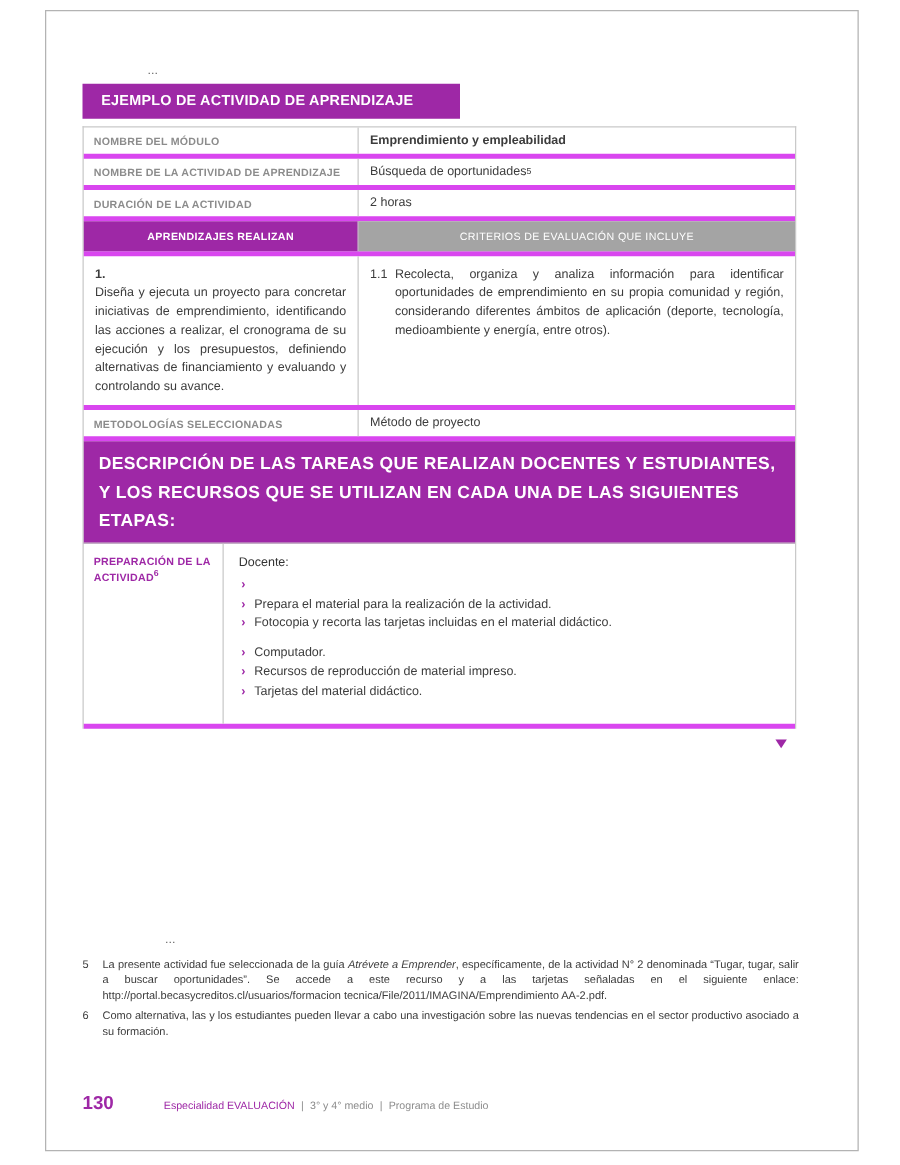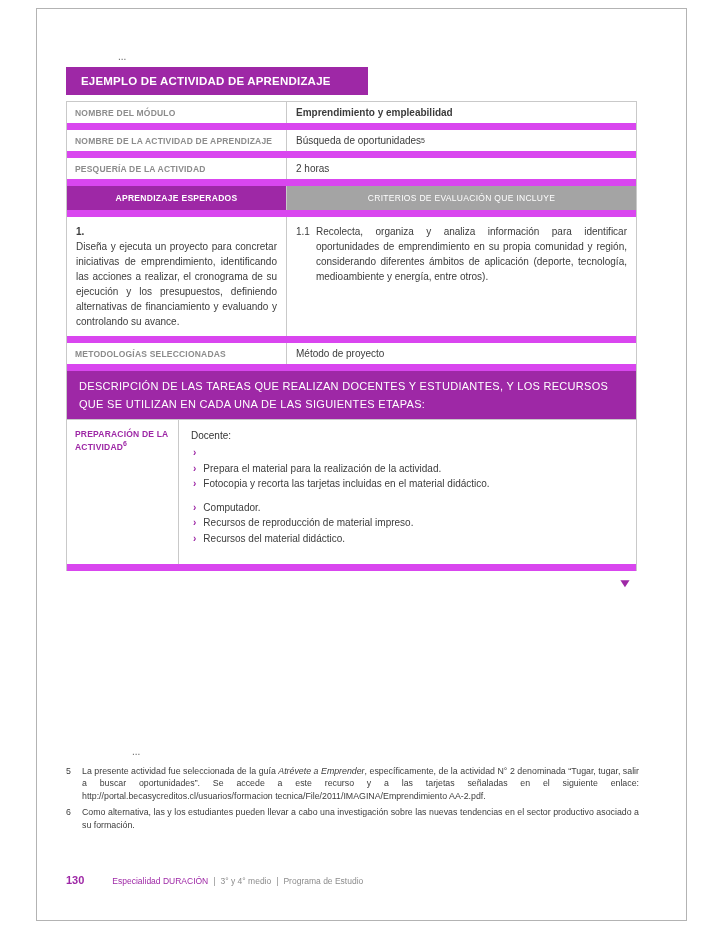--- a/index.html
+++ b/index.html
@@ -8,62 +8,62 @@
   .page { position:relative; width:720px; height:932px; background:#fff; overflow:hidden; }
   .frame { position:absolute; left:36px; top:8px; width:651px; height:913px; border:1px solid #b3b3b3; }
 
   .content { position:absolute; left:66px; top:50px; width:571px; }
   .dots-top { font-size:10px; color:#666; margin-left:52px; height:13px; line-height:13px; }
 
   .banner { margin-top:4px; width:302px; height:28px; background:var(--accent,#9e28a6); color:#fff;
             font-weight:bold; font-size:11.5px; letter-spacing:.2px; display:flex; align-items:center; padding-left:15px; }
 
   .tbl { margin-top:6px; border:1px solid #c9c9c9; border-bottom:none; }
-  .row { display:flex; border-bottom:7px solid #d946ef; }
+  .row { display:flex; border-bottom:4px solid #d946ef; }
   .cell-label { width:220px; min-height:21px; padding:4px 8px; font-size:8.5px; font-weight:bold; color:#8c8c8c;
                 letter-spacing:.2px; border-right:1px solid #c9c9c9; display:flex; align-items:center; }
   .cell-value { flex:1; padding:4px 9px; font-size:10px; color:#3c3c3c; display:flex; align-items:center; }
   .bold { font-weight:bold; }
   sup { font-size:7px; vertical-align:super; line-height:0; }
 
   .hdr-left { width:220px; background:var(--accent,#9e28a6); color:#fff; font-weight:bold; font-size:8.5px;
               letter-spacing:.3px; display:flex; align-items:center; justify-content:center; padding:7px 4px;
               border-right:1px solid #c9c9c9; }
   .hdr-right { flex:1; background:var(--header_gray,#a4a4a4); color:#fff; font-weight:normal; font-size:8.5px;
                letter-spacing:.3px; display:flex; align-items:center; justify-content:center; padding:7px 4px; }
 
   .ae-cell { width:220px; padding:7px 9px; font-size:10px; line-height:1.5; border-right:1px solid #c9c9c9;
              text-align:justify; }
   .ae-num { font-weight:bold; display:block; }
   .ce-cell { flex:1; padding:7px 9px; font-size:10px; line-height:1.5; display:flex; align-items:flex-start; }
   .ce-num { font-weight:normal; margin-right:6px; white-space:nowrap; }
   .ce-text { flex:1; text-align:justify; }
 
-  .desc-banner { background:var(--accent,#9e28a6); color:#fff; font-weight:normal; font-size:11px;
+  .desc-banner { background:var(--accent,#9e28a6); color:#fff; font-weight:bold; font-size:14px;
                  letter-spacing:.3px; line-height:1.65; padding:6px 12px; border-bottom:1px solid #c9c9c9; }
 
   .prep-label { width:112px; padding:8px 8px; font-size:8.5px; font-weight:bold; color:var(--accent,#9e28a6);
                 letter-spacing:.2px; line-height:1.5; border-right:1px solid #c9c9c9; }
   .prep-body { flex:1; padding:8px 12px 10px 12px; font-size:10px; }
   .sec-heading { font-weight:normal; color:#333; line-height:1.6; }
   .blist { margin:1px 0 8px 2px; }
   .bitem { display:flex; line-height:1.55; }
   .bullet { color:var(--accent,#9e28a6); font-weight:bold; margin-right:7px; }
 
   .tri-row { text-align:right; padding:2px 6px 0 0; }
   .tri { color:var(--accent,#9e28a6); font-size:12px; line-height:12px; display:inline-block; transform:scaleX(1.3); }
 
   .footnotes { position:absolute; left:66px; top:745px; width:573px; font-size:8.8px; line-height:1.45; color:#3c3c3c; }
   .fn-dots { font-size:10px; color:#666; margin-left:66px; margin-bottom:5px; }
   .fn { display:flex; margin-bottom:3px; }
   .fn-num { width:16px; flex:0 0 16px; }
   .fn-body { flex:1; text-align:justify; }
 
   .footer { position:absolute; left:66px; top:874px; display:flex; align-items:baseline; }
-  .page-num { color:var(--accent,#9e28a6); font-weight:bold; font-size:11px; margin-right:28px; }
+  .page-num { color:var(--accent,#9e28a6); font-weight:bold; font-size:15px; margin-right:40px; }
   .footer-meta { font-size:8.5px; color:#8c8c8c; }
   .footer-specialty { color:var(--accent,#9e28a6); }
   .fsep { margin:0 5px; color:#8c8c8c; }
 </style>
 </head>
 <body>
 
 <div class="page">
   <div class="frame"></div>
 
@@ -83,26 +83,26 @@
 
       <div class="row">
         <div class="cell-label">NOMBRE DE LA ACTIVIDAD DE APRENDIZAJE</div>
         <div class="cell-value">
           <span>Búsqueda de oportunidades</span>
             <sup>5</sup>
         </div>
       </div>
 
       <div class="row">
-        <div class="cell-label">PESQUERÍA DE LA ACTIVIDAD</div>
+        <div class="cell-label">DURACIÓN DE LA ACTIVIDAD</div>
         <div class="cell-value">2 horas</div>
       </div>
 
       <div class="row">
-        <div class="hdr-left">APRENDIZAJE ESPERADOS</div>
+        <div class="hdr-left">APRENDIZAJES REALIZAN</div>
         <div class="hdr-right">CRITERIOS DE EVALUACIÓN QUE INCLUYE</div>
       </div>
 
       <div class="row">
         <div class="ae-cell">
           <span class="ae-num">1.</span>
           <span>Diseña y ejecuta un proyecto para concretar iniciativas de emprendimiento, identificando las acciones a realizar, el cronograma de su ejecución y los presupuestos, definiendo alternativas de financiamiento y evaluando y controlando su avance.</span>
         </div>
         <div class="ce-cell">
           <span class="ce-num">1.1</span>
@@ -140,21 +140,21 @@
             <div class="bitem">
               <span class="bullet">›</span>
               <span>Computador.</span>
             </div>
             <div class="bitem">
               <span class="bullet">›</span>
               <span>Recursos de reproducción de material impreso.</span>
             </div>
             <div class="bitem">
               <span class="bullet">›</span>
-              <span>Recursos del material didáctico.</span>
+              <span>Tarjetas del material didáctico.</span>
             </div>
           </div>
         </div>
       </div>
 
     </div>
 
     <div class="tri-row">
       <span class="tri">▼</span>
     </div>
@@ -168,16 +168,16 @@
     </div>
     <div class="fn">
       <span class="fn-num">6</span>
       <span class="fn-body">Como alternativa, las y los estudiantes pueden llevar a cabo una investigación sobre las nuevas tendencias en el sector productivo asociado a su formación.</span>
     </div>
   </div>
 
   <div class="footer">
     <span class="page-num">130</span>
     <span class="footer-meta">
-      <span class="footer-specialty">Especialidad DURACIÓN</span><span class="fsep">|</span><span>3° y 4° medio</span><span class="fsep">|</span><span>Programa de Estudio</span>
+      <span class="footer-specialty">Especialidad EVALUACIÓN</span><span class="fsep">|</span><span>3° y 4° medio</span><span class="fsep">|</span><span>Programa de Estudio</span>
     </span>
   </div>
 </div>
 
 </body></html>

